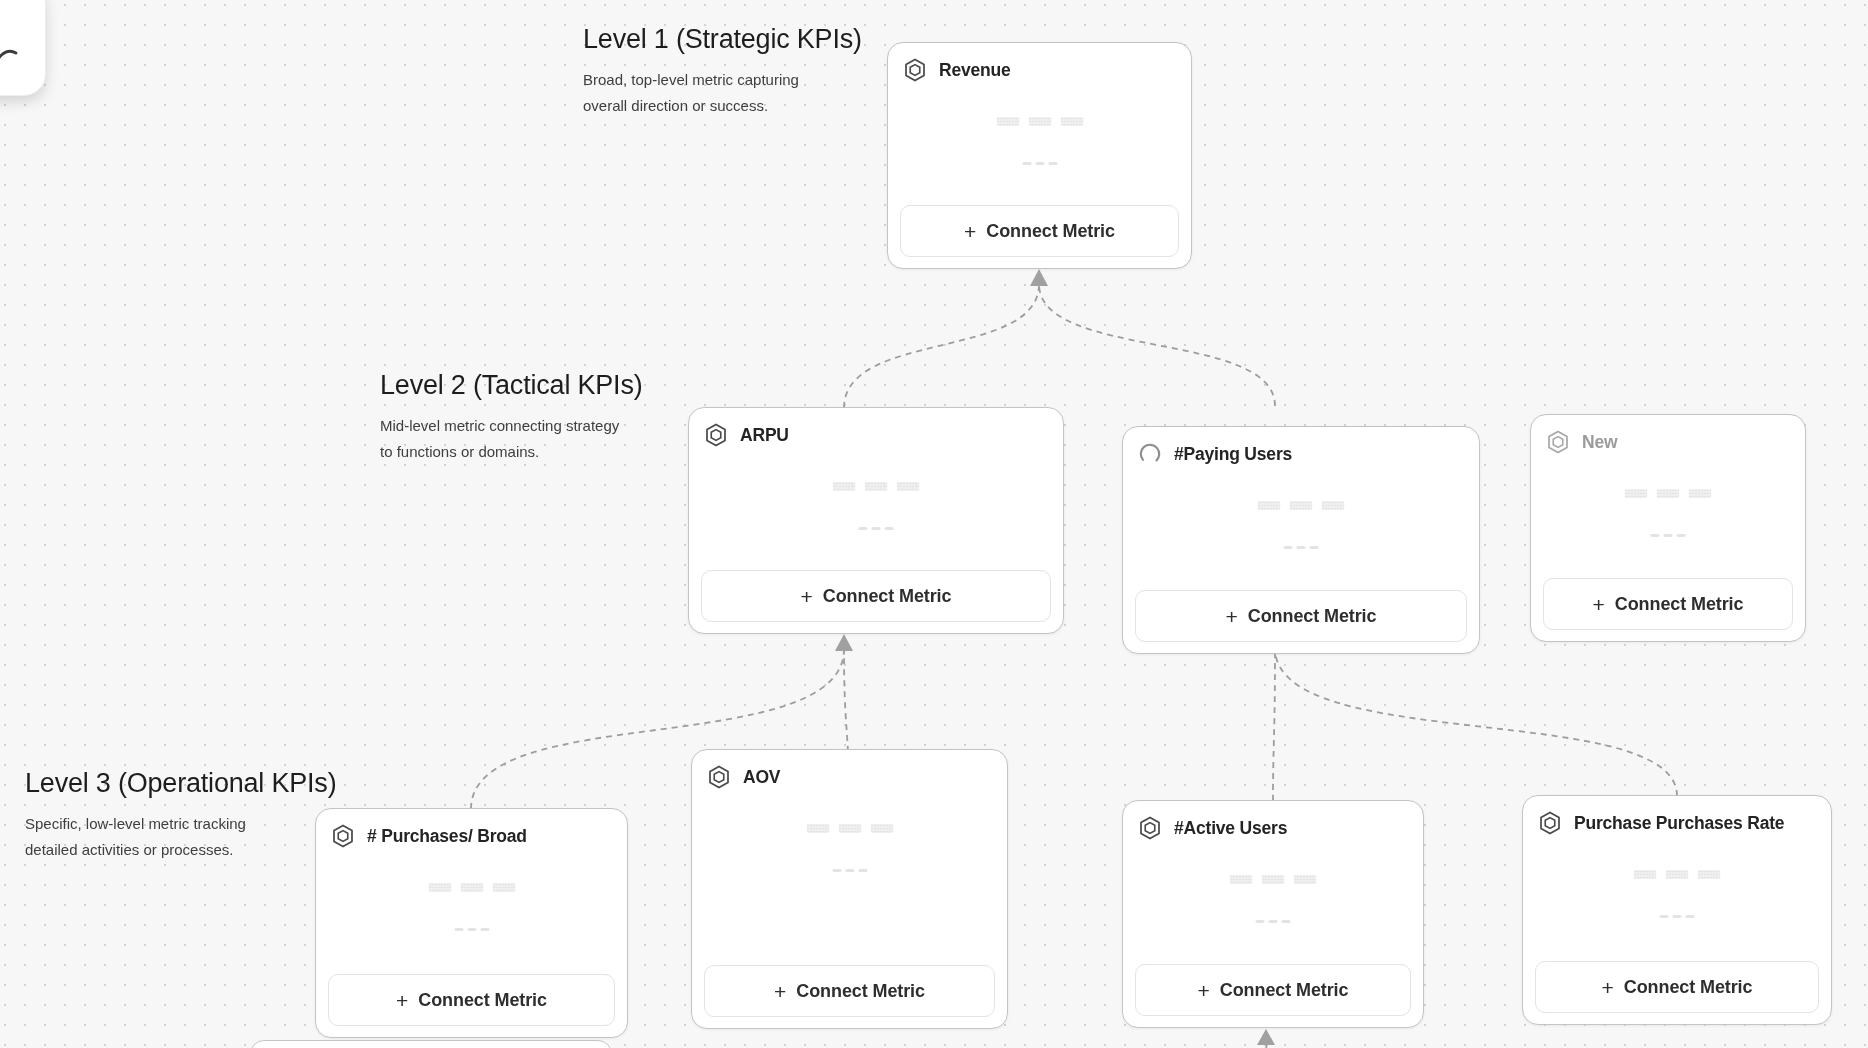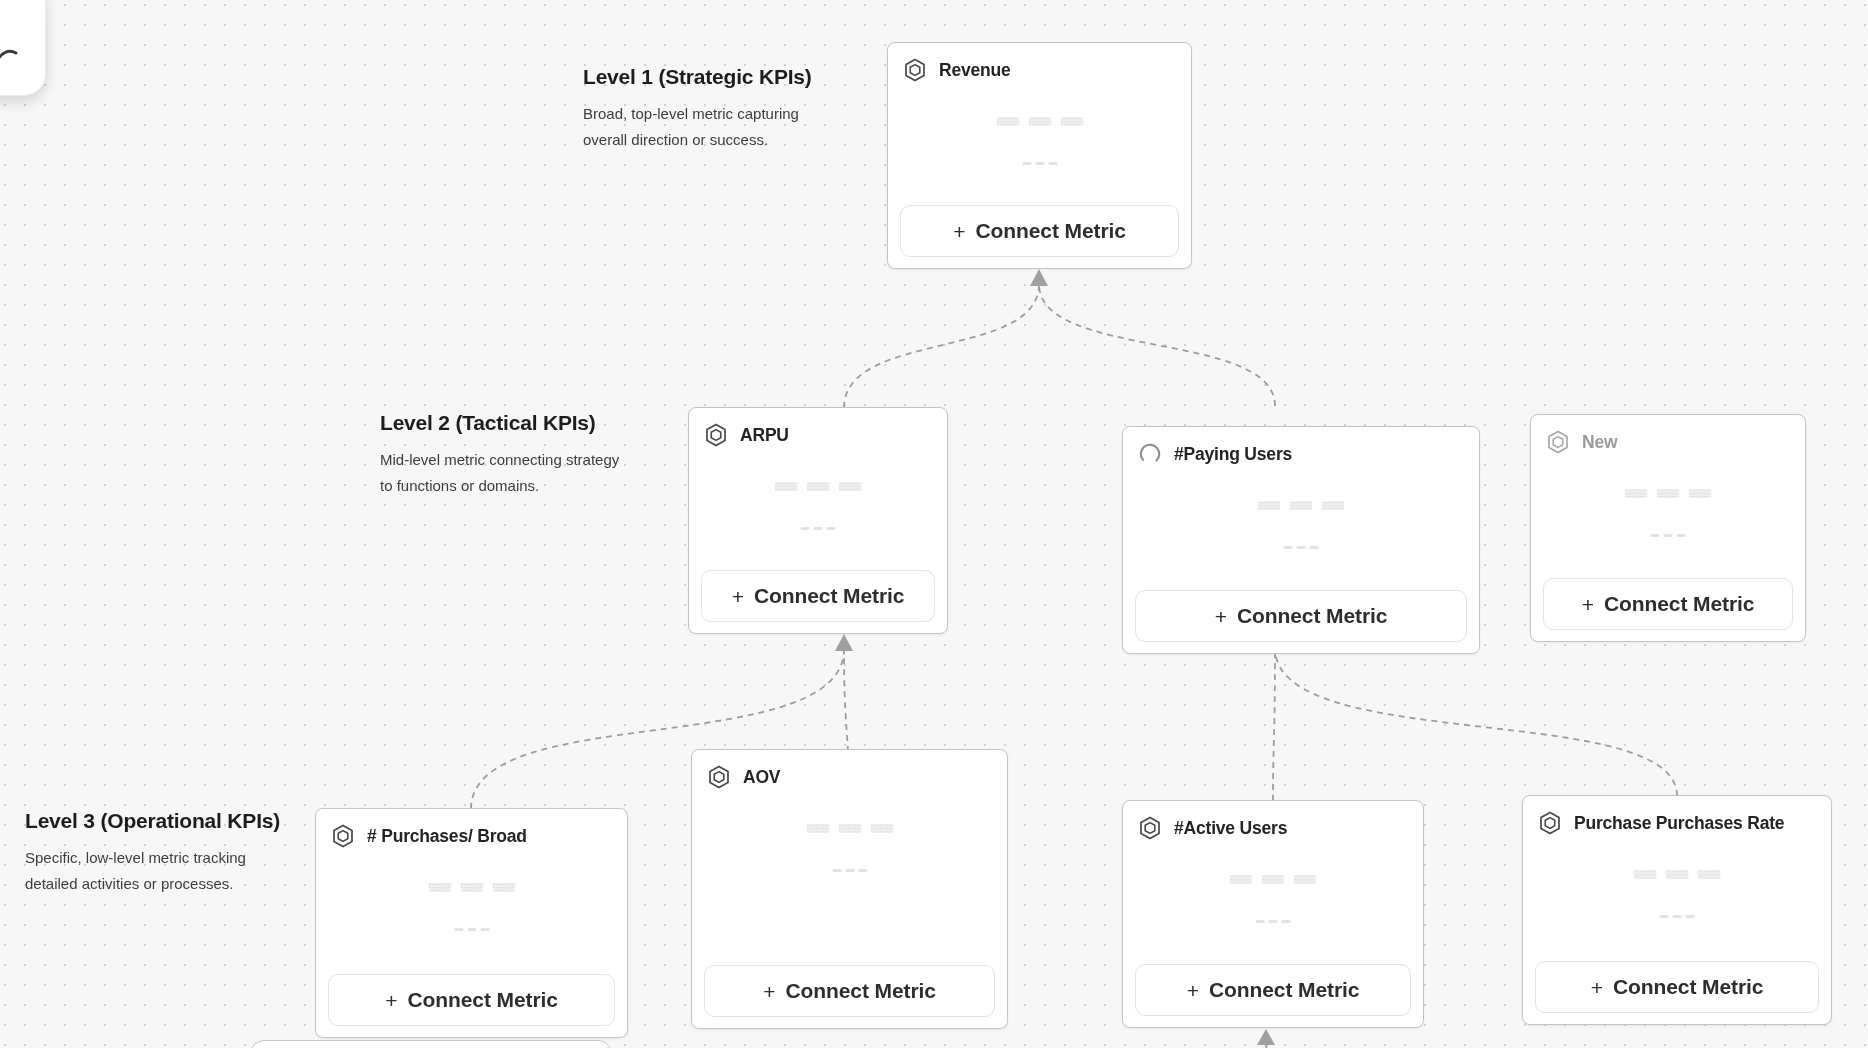--- a/index.html
+++ b/index.html
@@ -27,41 +27,40 @@
     fill: none;
     stroke: #9d9d9d;
     stroke-width: 1.8;
     stroke-dasharray: 6 5;
   }
   .connector-layer polygon { fill: #a0a0a0; }
 
   
   .section-label { position: absolute; z-index: 3; }
   .section-label h2 {
-    font-size: 21px;
-    font-weight: 700;
+    font-size: 27px;
+    font-weight: 400;
     color: #1d1d1f;
     letter-spacing: -0.2px;
     white-space: nowrap;
-    margin-top: 41px;
   }
   .section-label p {
     margin-top: 12px;
     font-size: 15px;
     line-height: 26px;
     color: #3e3e40;
   }
 
   
   .card {
     position: absolute;
     z-index: 2;
     background: #ffffff;
     border: 1.4px solid #c4c4c4;
-    border-radius: 8px;
+    border-radius: 16px;
     box-shadow: 0 1px 3px rgba(0,0,0,0.06);
   }
   .card-header {
     position: absolute;
     left: 14px; top: 14px; right: 14px;
     display: flex;
     align-items: center;
     gap: 11px;
   }
   .card-title {
@@ -109,21 +108,21 @@
     gap: 10px;
     cursor: pointer;
   }
   .connect-btn .plus {
     font-size: 21px;
     font-weight: 400;
     color: #2e2e30;
     line-height: 1;
   }
   .connect-btn .label {
-    font-size: 21px;
+    font-size: 18px;
     font-weight: 600;
     color: #2e2e30;
     letter-spacing: -0.1px;
   }
 
   
   .corner-widget {
     position: absolute;
     left: -52px; top: -18px;
     width: 98px; height: 114px;
@@ -204,21 +203,21 @@
         <span class="skel-dash"></span>
         <span class="skel-dash"></span>
         <span class="skel-dash"></span>
       </div>
     <div class="connect-btn">
       <span class="plus">+</span>
       <span class="label">Connect Metric</span>
     </div>
   </div>
 
-  <div class="card" style="left:688px; top:407px; width:260px; height:227px;">
+  <div class="card" style="left:688px; top:407px; width:376px; height:227px;">
     <div class="card-header">
       <span class="node-icon">
         <svg width="26" height="26" viewBox="0 0 24 24">
             <path d="M12 2.2 L20.3 7 V17 L12 21.8 L3.7 17 V7 Z" fill="none" stroke="#4a4a4a" stroke-width="1.6" stroke-linejoin="round"></path>
             <path d="M12 7 L16.4 9.5 V14.5 L12 17 L7.6 14.5 V9.5 Z" fill="none" stroke="#4a4a4a" stroke-width="1.5" stroke-linejoin="round"></path>
           </svg>
       </span>
       <span class="card-title">ARPU</span>
     </div>
     <div class="skel-row1">

